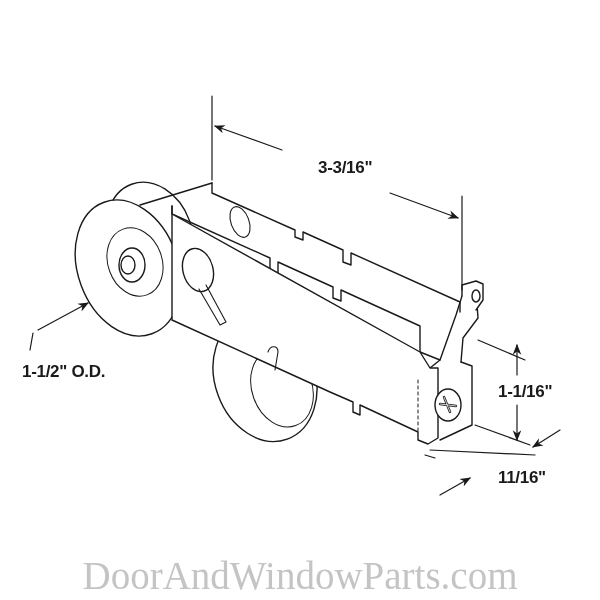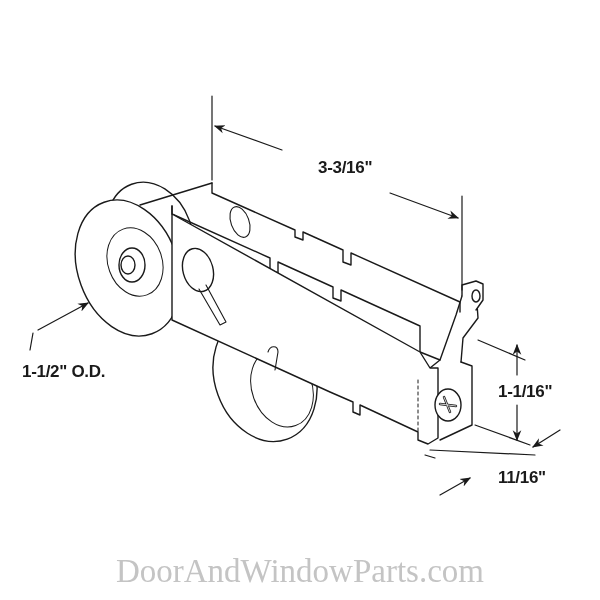--- a/index.html
+++ b/index.html
@@ -12,21 +12,21 @@
     font-size:17px;
     color:#1a1a1a;
     letter-spacing:-0.3px;
     white-space:nowrap;
   }
   .watermark {
     position:absolute;
     left:0; width:600px; top:553px;
     text-align:center;
     font-family:"Liberation Serif", serif;
-    font-size:33px;
+    font-size:39px;
     color:#c4c4c4;
     letter-spacing:0px;
     white-space:nowrap;
   }
   svg { position:absolute; left:0; top:0; }
 </style>
 </head>
 <body>
 
 <div class="stage">

